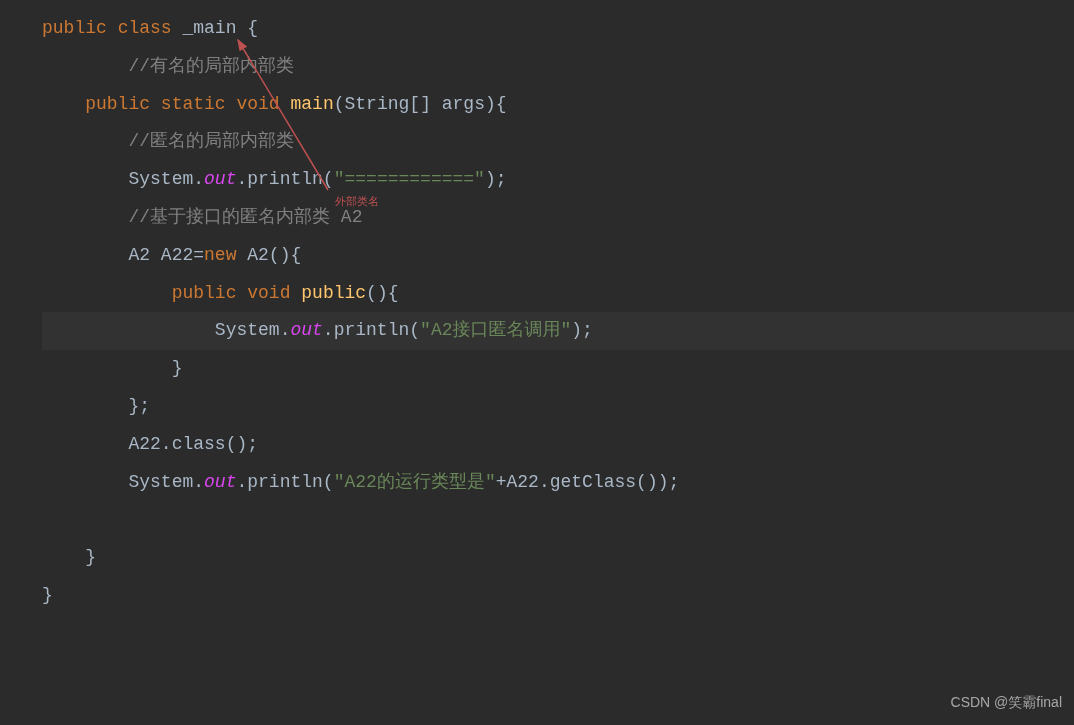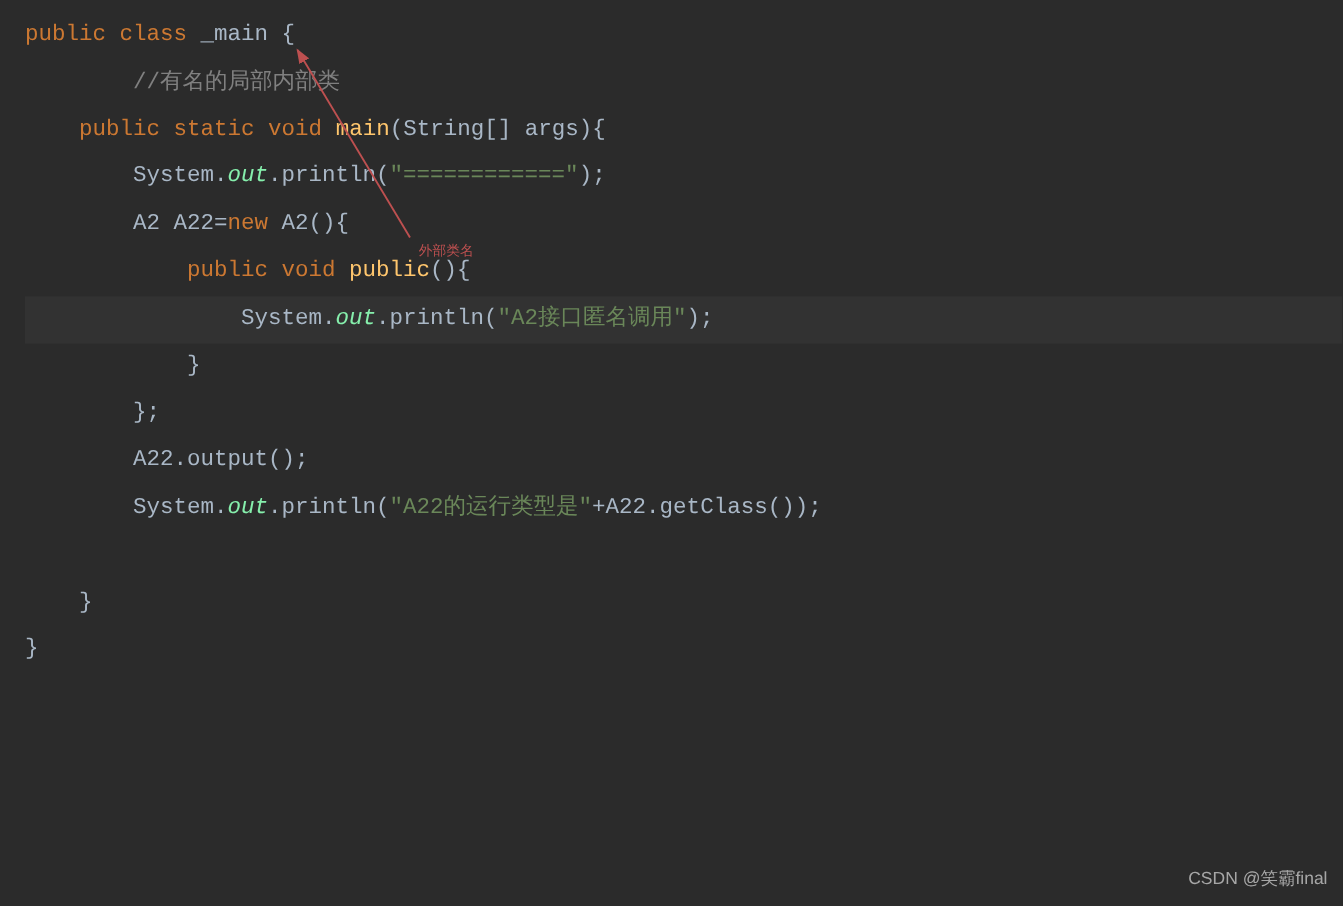--- a/index.html
+++ b/index.html
@@ -15,20 +15,21 @@
       color: #a9b7c6;
       padding: 10px 0;
       position: relative;
       width: 1074px;
       height: 725px;
       overflow: hidden;
     }
     .code-container {
       position: relative;
       padding-left: 20px;
+      margin-left: 22px;
     }
     .line {
       white-space: pre;
       position: relative;
     }
     .highlighted-line {
       background-color: #323232;
     }
     .keyword {
       color: #cc7832;
@@ -39,21 +40,21 @@
     .method-name {
       color: #ffc66d;
     }
     .comment {
       color: #808080;
     }
     .string {
       color: #6a8759;
     }
     .static-field {
-      color: #86efac;
+      color: #d946ef;
       font-style: italic;
     }
     .punctuation {
       color: #a9b7c6;
     }
     .annotation {
       color: #bd5050;
       position: absolute;
       font-size: 11px;
       font-family: 'Microsoft YaHei', sans-serif;
@@ -73,27 +74,29 @@
       opacity: 0.75;
     }
   </style>
 </head>
 <body>
 
 <div class="code-container">
   <div class="line"><span class="keyword">public</span> <span class="keyword">class</span> <span class="class-name">_main</span> <span class="punctuation">{</span></div>
   <div class="line">        <span class="comment">//有名的局部内部类</span></div>
   <div class="line">    <span class="keyword">public</span> <span class="keyword">static</span> <span class="keyword">void</span> <span class="method-name">main</span><span class="punctuation">(String[] args){</span></div>
+  <div class="line">       <span class="comment"> //匿名的局部内部类</span></div>
   <div class="line">       <span class="punctuation"> System.</span><span class="static-field">out</span><span class="punctuation">.println(</span><span class="string">"============"</span><span class="punctuation">);</span></div>
+  <div class="line">        <span class="comment">//基于接口的匿名内部类 A2</span></div>
   <div class="line">        <span class="punctuation">A2 A22=</span><span class="keyword">new</span><span class="punctuation"> A2(){</span></div>
   <div class="line">            <span class="keyword">public</span> <span class="keyword">void</span> <span class="method-name">public</span><span class="punctuation">(){</span></div>
   <div class="line highlighted-line">                <span class="punctuation">System.</span><span class="static-field">out</span><span class="punctuation">.println(</span><span class="string">"A2接口匿名调用"</span><span class="punctuation">);</span></div>
   <div class="line">            <span class="punctuation">}</span></div>
   <div class="line">        <span class="punctuation">};</span></div>
-  <div class="line">        <span class="punctuation">A22.output();</span></div>
+  <div class="line">        <span class="punctuation">A22.class();</span></div>
   <div class="line">        <span class="punctuation">System.</span><span class="static-field">out</span><span class="punctuation">.println(</span><span class="string">"A22的运行类型是"</span><span class="punctuation">+A22.getClass());</span></div>
   <div class="line"> </div>
   <div class="line">    <span class="punctuation">}</span></div>
   <div class="line"><span class="punctuation">}</span></div>
 </div>
 
 <svg class="arrow-svg" style="left:233px; top:35px;" width="110" height="165">
   <defs>
     <marker id="arrowhead" markerWidth="8" markerHeight="6" refX="7" refY="3" orient="auto">
       <polygon points="0 0, 8 3, 0 6" fill="#bd5050"></polygon>

